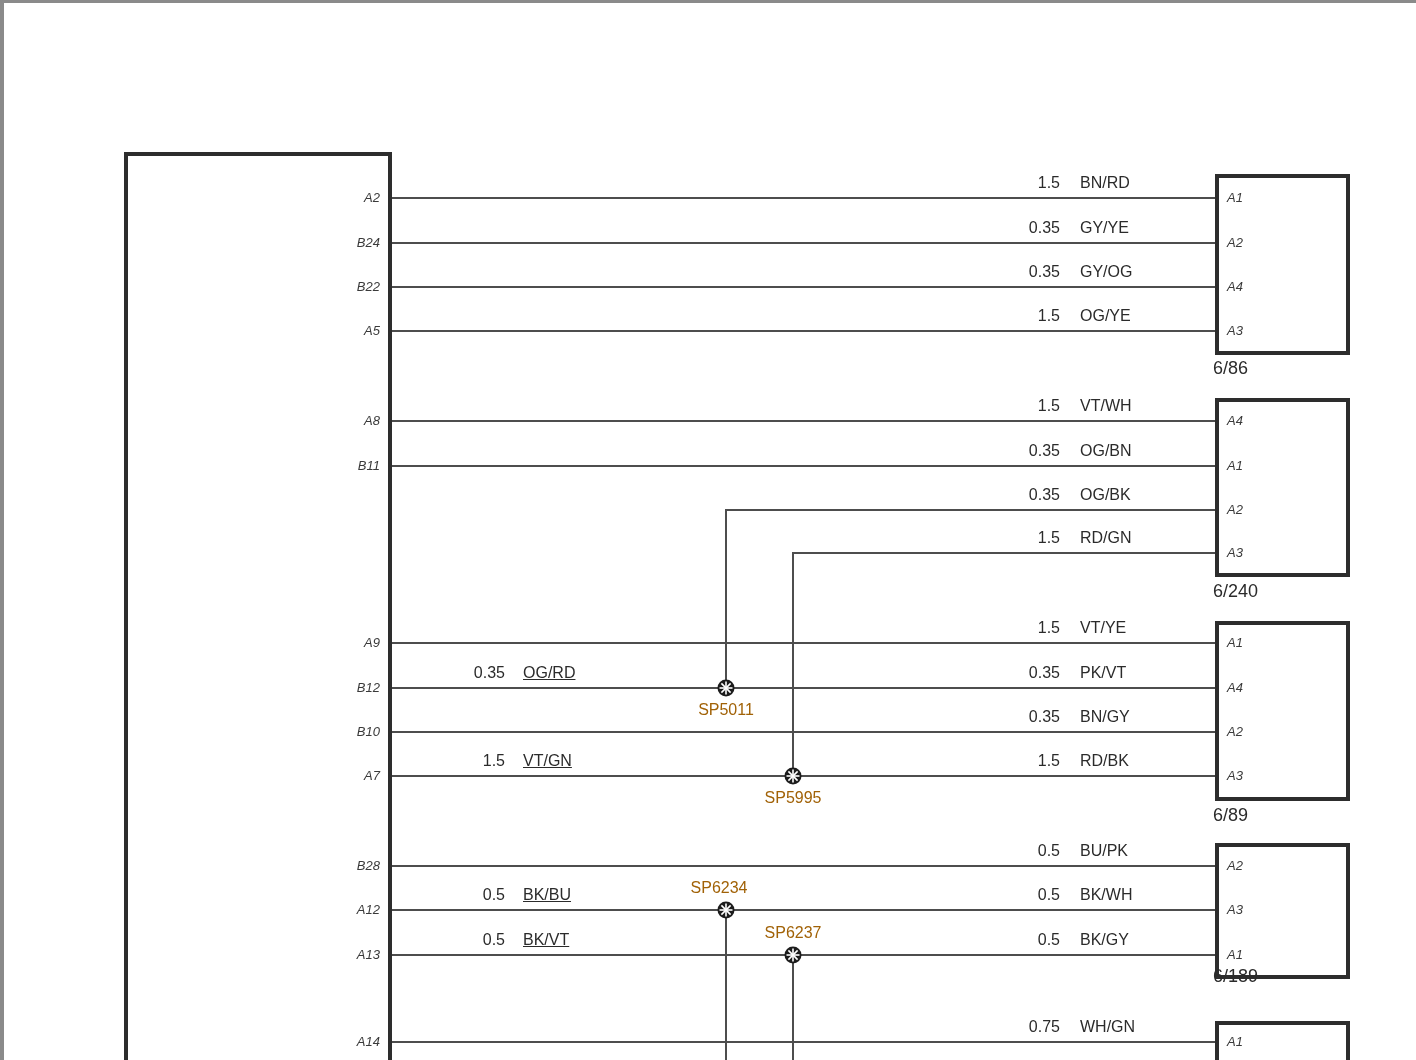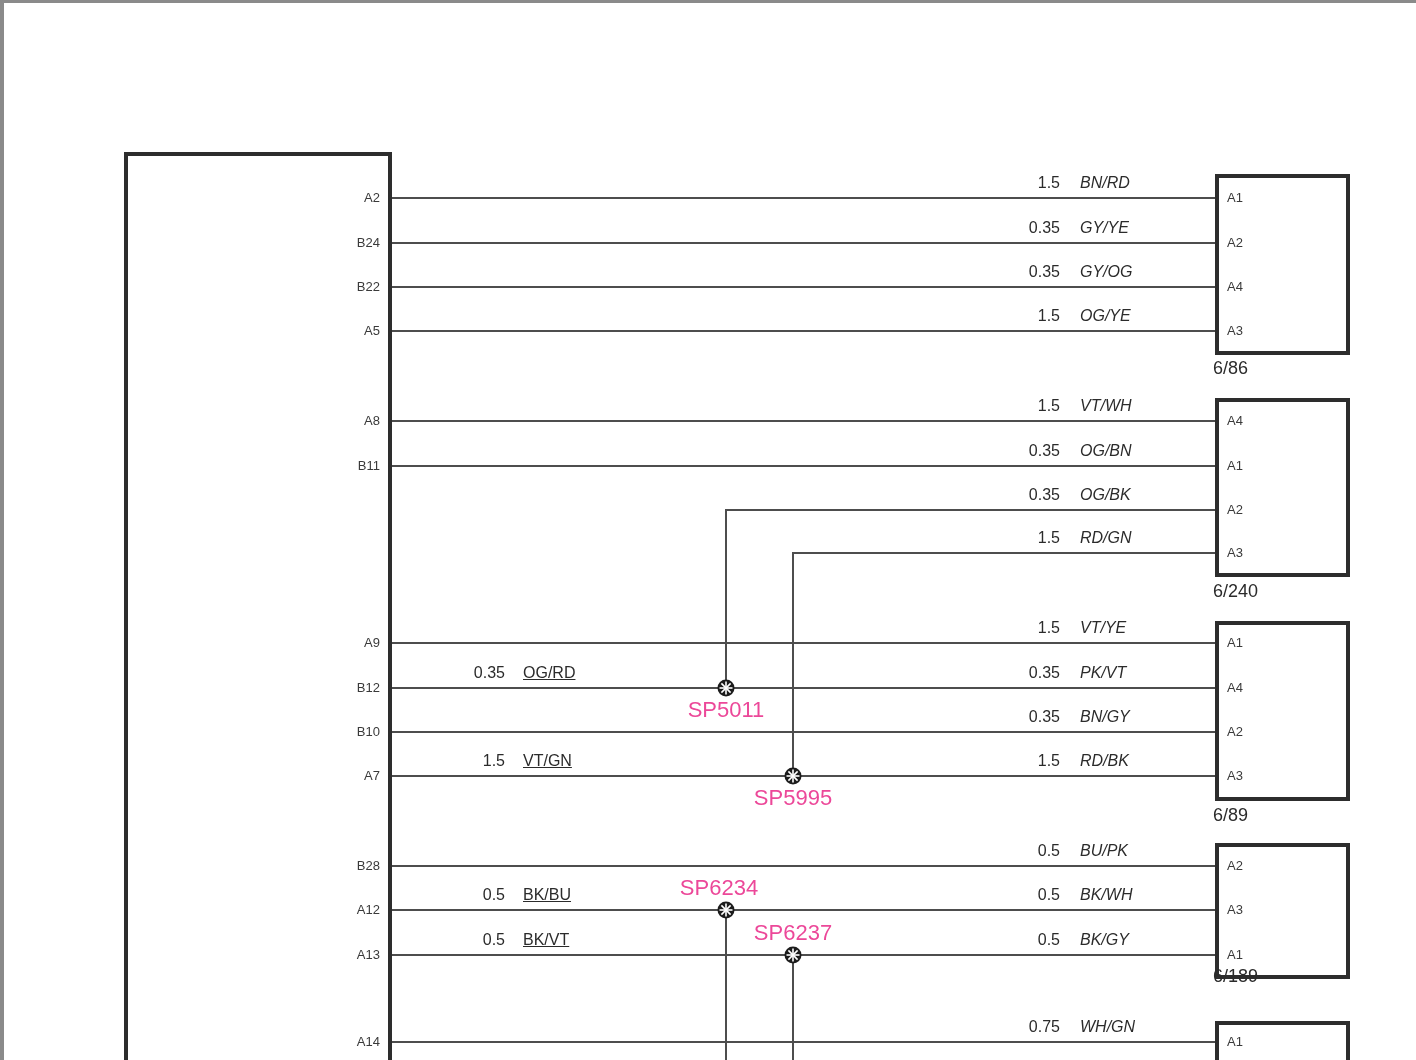--- a/index.html
+++ b/index.html
@@ -26,36 +26,36 @@
   .box{
     position:absolute;left:1215px;width:135px;
     border:4px solid #2d2d2d;background:#ffffff;box-sizing:border-box;
   }
   .box-label{
     position:absolute;left:1213px;font-size:18px;color:#2b2b2b;white-space:nowrap;
   }
   .wh{position:absolute;height:2px;background:#4d4d4d;}
   .wv{position:absolute;width:2px;background:#4d4d4d;}
   .pin{
-    position:absolute;font-size:13px;color:#3a3a3a;height:18px;line-height:18px;white-space:nowrap;
+    position:absolute;font-size:13px;color:#3a3a3a;height:18px;line-height:18px;white-space:nowrap;font-style:italic;
   }
   .pin-l{left:280px;width:100px;text-align:right;}
   .pin-r{left:1227px;width:100px;text-align:left;}
   .wl{
     position:absolute;display:flex;font-size:16px;color:#2b2b2b;height:20px;line-height:20px;white-space:nowrap;align-items:center;
   }
   .wl .num{width:75px;text-align:right;}
   .wl-r{left:985px;}
-  .wl-r .cname{margin-left:20px;font-style:italic;}
+  .wl-r .cname{margin-left:20px;}
   .wl-l{left:430px;}
   .wl-l .cname{margin-left:18px;text-decoration:underline;}
   .splice{position:absolute;width:20px;height:20px;}
   .sp-label{
     position:absolute;width:110px;text-align:center;
-    font-size:22px;color:#ec4899;height:18px;line-height:18px;white-space:nowrap;
+    font-size:16px;color:#a16207;height:18px;line-height:18px;white-space:nowrap;
   }
 </style>
 </head>
 <body>
 
 <div id="stage">
 
   <div class="frame-top"></div>
   <div class="frame-left"></div>
 

